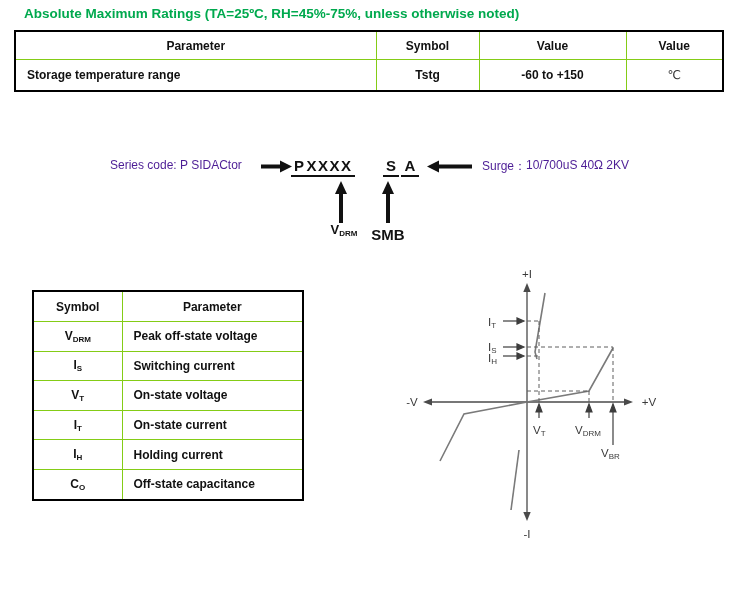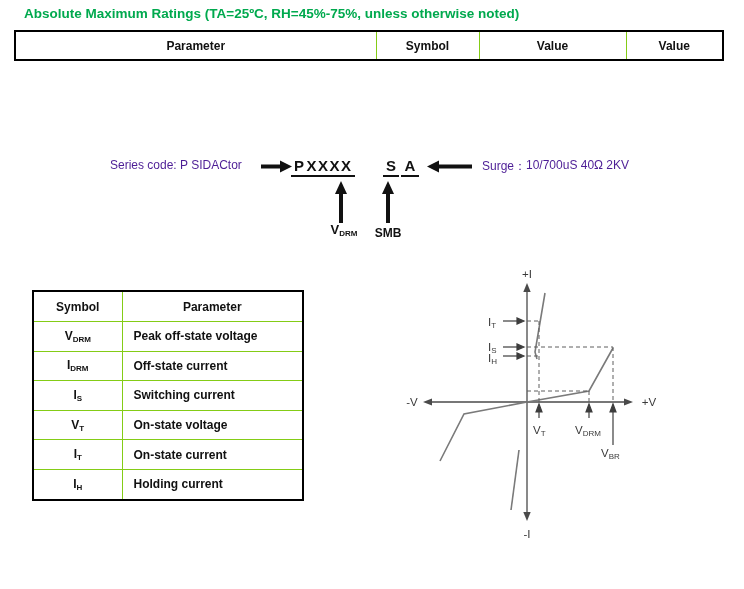--- a/index.html
+++ b/index.html
@@ -44,20 +44,26 @@
       </colgroup>
     <thead>
       <tr>
         <th>Parameter</th>
         <th>Symbol</th>
         <th>Value</th>
         <th>Value</th>
       </tr>
     </thead>
     <tbody>
+      <tr>
+        <td class="l">Storage temperature range</td>
+        <td>Tstg</td>
+        <td>-60 to +150</td>
+        <td class="unit">℃</td>
+      </tr>
     </tbody>
   </table>
 
 
   <div>
     <span class="abs txt" style="left:110px;top:158px">Series code: P SIDACtor</span>
 
     <svg class="abs" style="left:261px;top:160px" width="31" height="13" viewBox="0 0 31 13">
       <rect x="0" y="4.5" width="20" height="4" fill="#111"></rect>
       <polygon points="19,0.5 31,6.5 19,12.5" fill="#111"></polygon>
@@ -79,59 +85,59 @@
     <svg class="abs" style="left:335px;top:181px" width="12" height="42" viewBox="0 0 12 42">
       <polygon points="6,0 12,13 0,13" fill="#111"></polygon>
       <rect x="4" y="11" width="4" height="31" fill="#111"></rect>
     </svg>
     <svg class="abs" style="left:382px;top:181px" width="12" height="42" viewBox="0 0 12 42">
       <polygon points="6,0 12,13 0,13" fill="#111"></polygon>
       <rect x="4" y="11" width="4" height="31" fill="#111"></rect>
     </svg>
 
     <span class="abs pnlabel" style="left:320px;top:222px;width:48px;font-size:13px"><span>V</span><sub class="sm">DRM</sub></span>
-    <span class="abs pnlabel" style="left:370px;top:226px;width:36px;font-size:12px">SMB</span>
+    <span class="abs pnlabel" style="left:370px;top:226px;width:36px;font-size:15px">SMB</span>
   </div>
 
 
   <table class="t2">
     <colgroup>
         <col style="width:89px">
         <col style="width:181px">
       </colgroup>
     <thead>
       <tr>
         <th>Symbol</th>
         <th>Parameter</th>
       </tr>
     </thead>
     <tbody>
       <tr>
         <td><span>V</span><sub class="sm">DRM</sub></td>
         <td class="l">Peak off-state voltage</td>
       </tr>
       <tr>
-        <td><span>I</span><sub class="sm">DRM</sub></td>
-        <td class="l">Off-state current</td>
-      </tr>
-      <tr>
         <td><span>I</span><sub class="sm">S</sub></td>
         <td class="l">Switching current</td>
       </tr>
       <tr>
         <td><span>V</span><sub class="sm">T</sub></td>
         <td class="l">On-state voltage</td>
       </tr>
       <tr>
         <td><span>I</span><sub class="sm">T</sub></td>
         <td class="l">On-state current</td>
       </tr>
       <tr>
         <td><span>I</span><sub class="sm">H</sub></td>
         <td class="l">Holding current</td>
+      </tr>
+      <tr>
+        <td><span>C</span><sub class="sm">O</sub></td>
+        <td class="l">Off-state capacitance</td>
       </tr>
     </tbody>
   </table>
 
   <svg class="abs" style="left:398px;top:258px" width="264" height="290" viewBox="398 258 264 290">
 
     <g stroke="#4a4a4a" stroke-width="1.3">
       <line x1="527" y1="290" x2="527" y2="515"></line>
       <line x1="427" y1="402" x2="629" y2="402"></line>
     </g>

